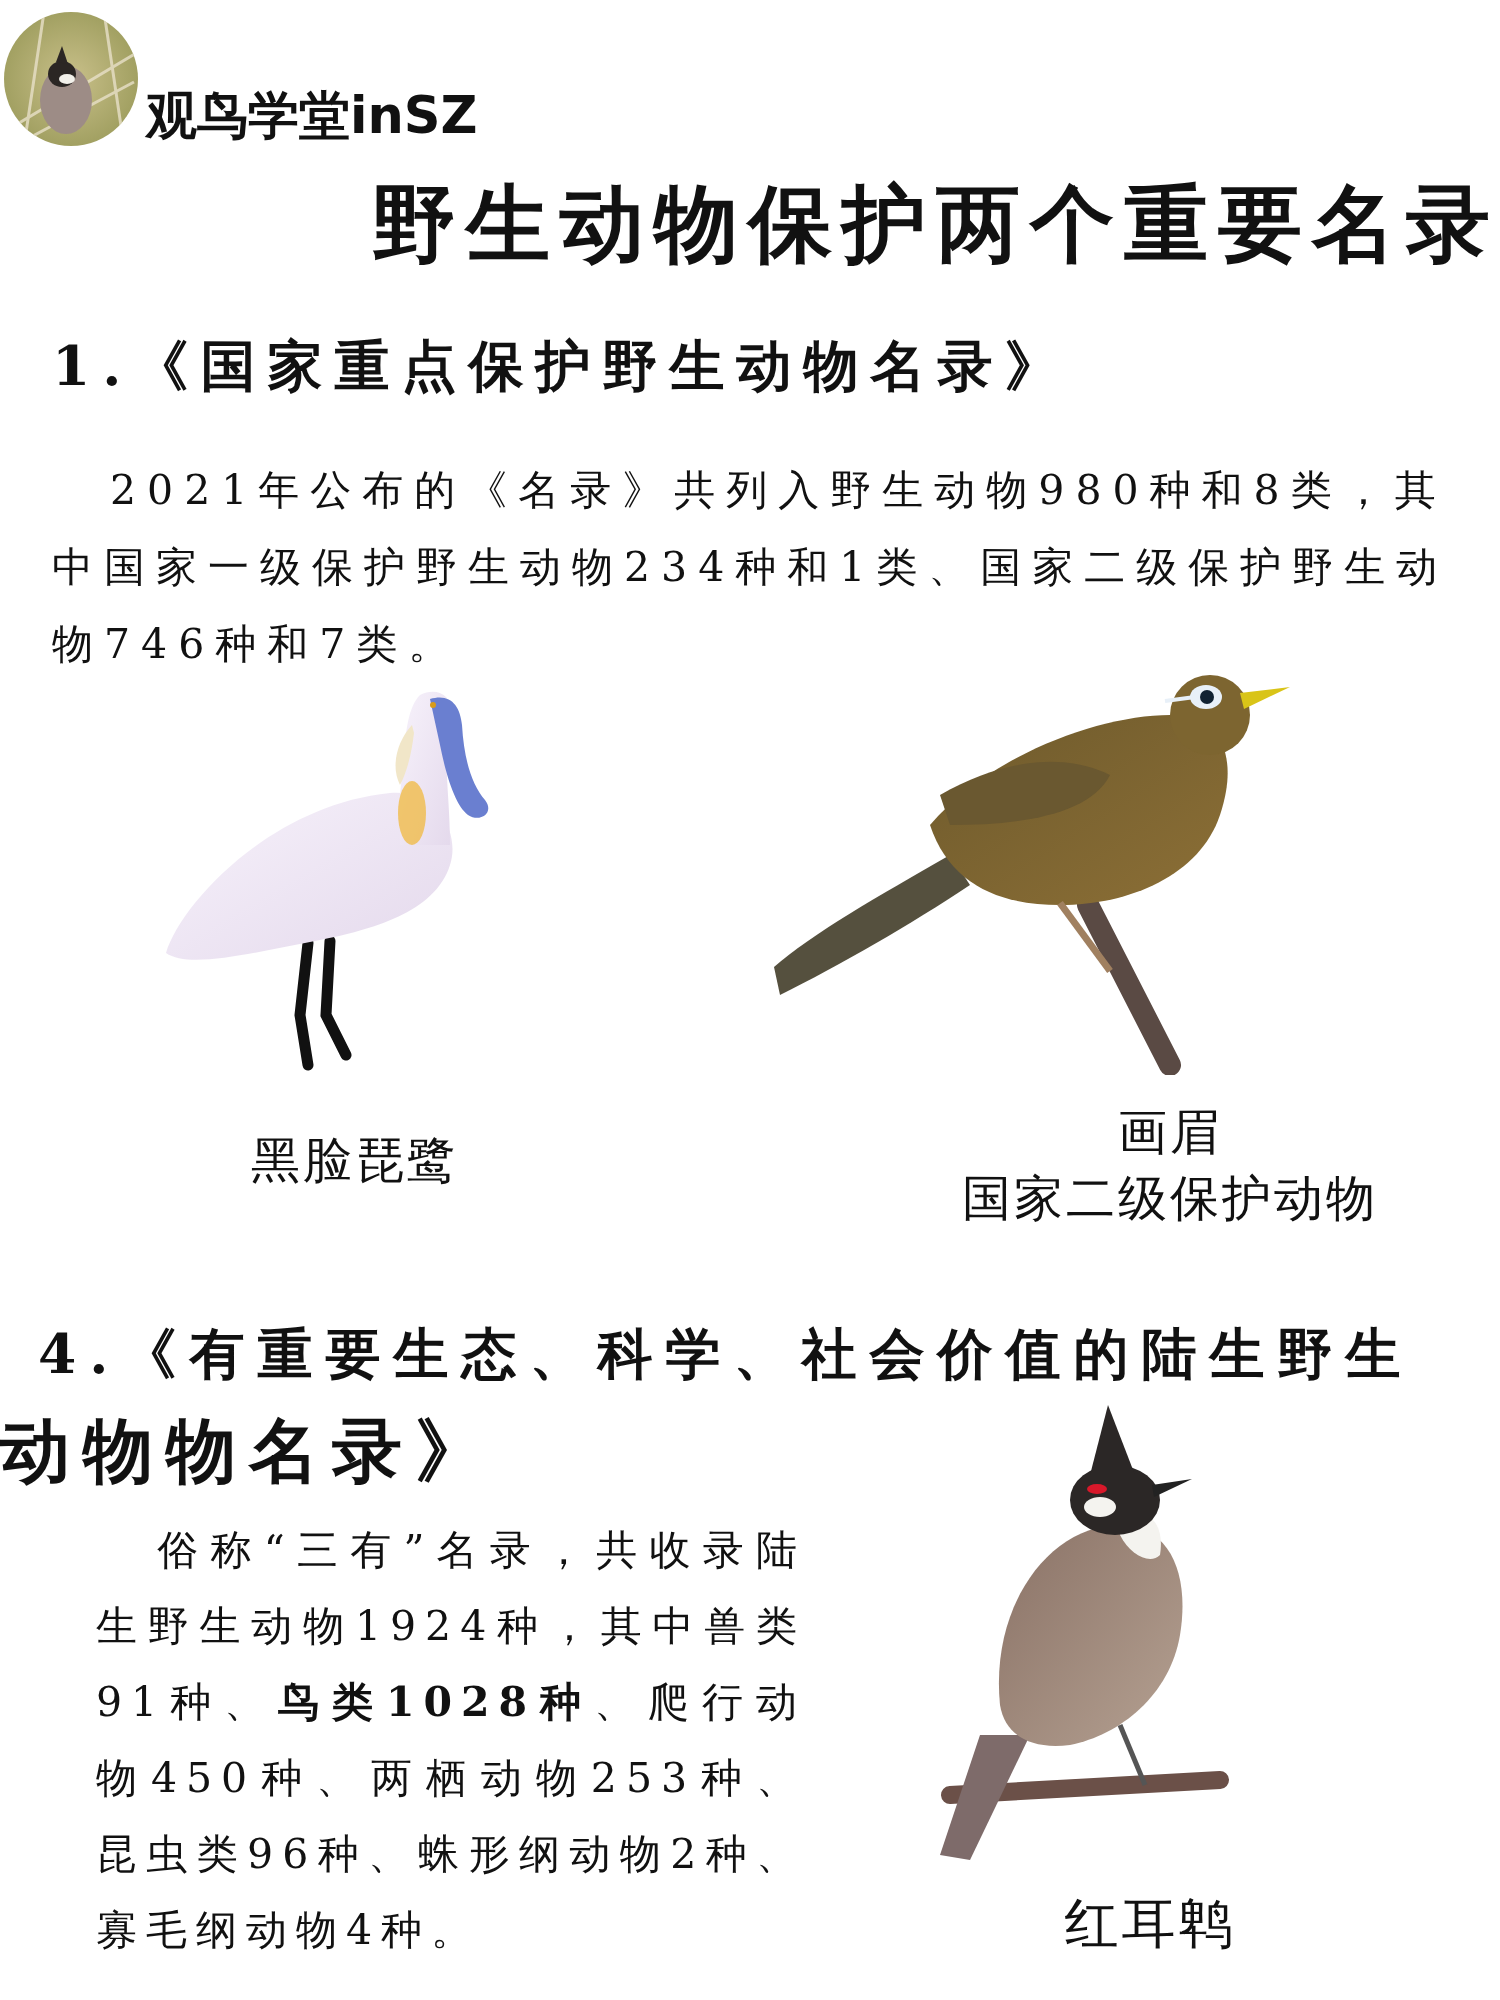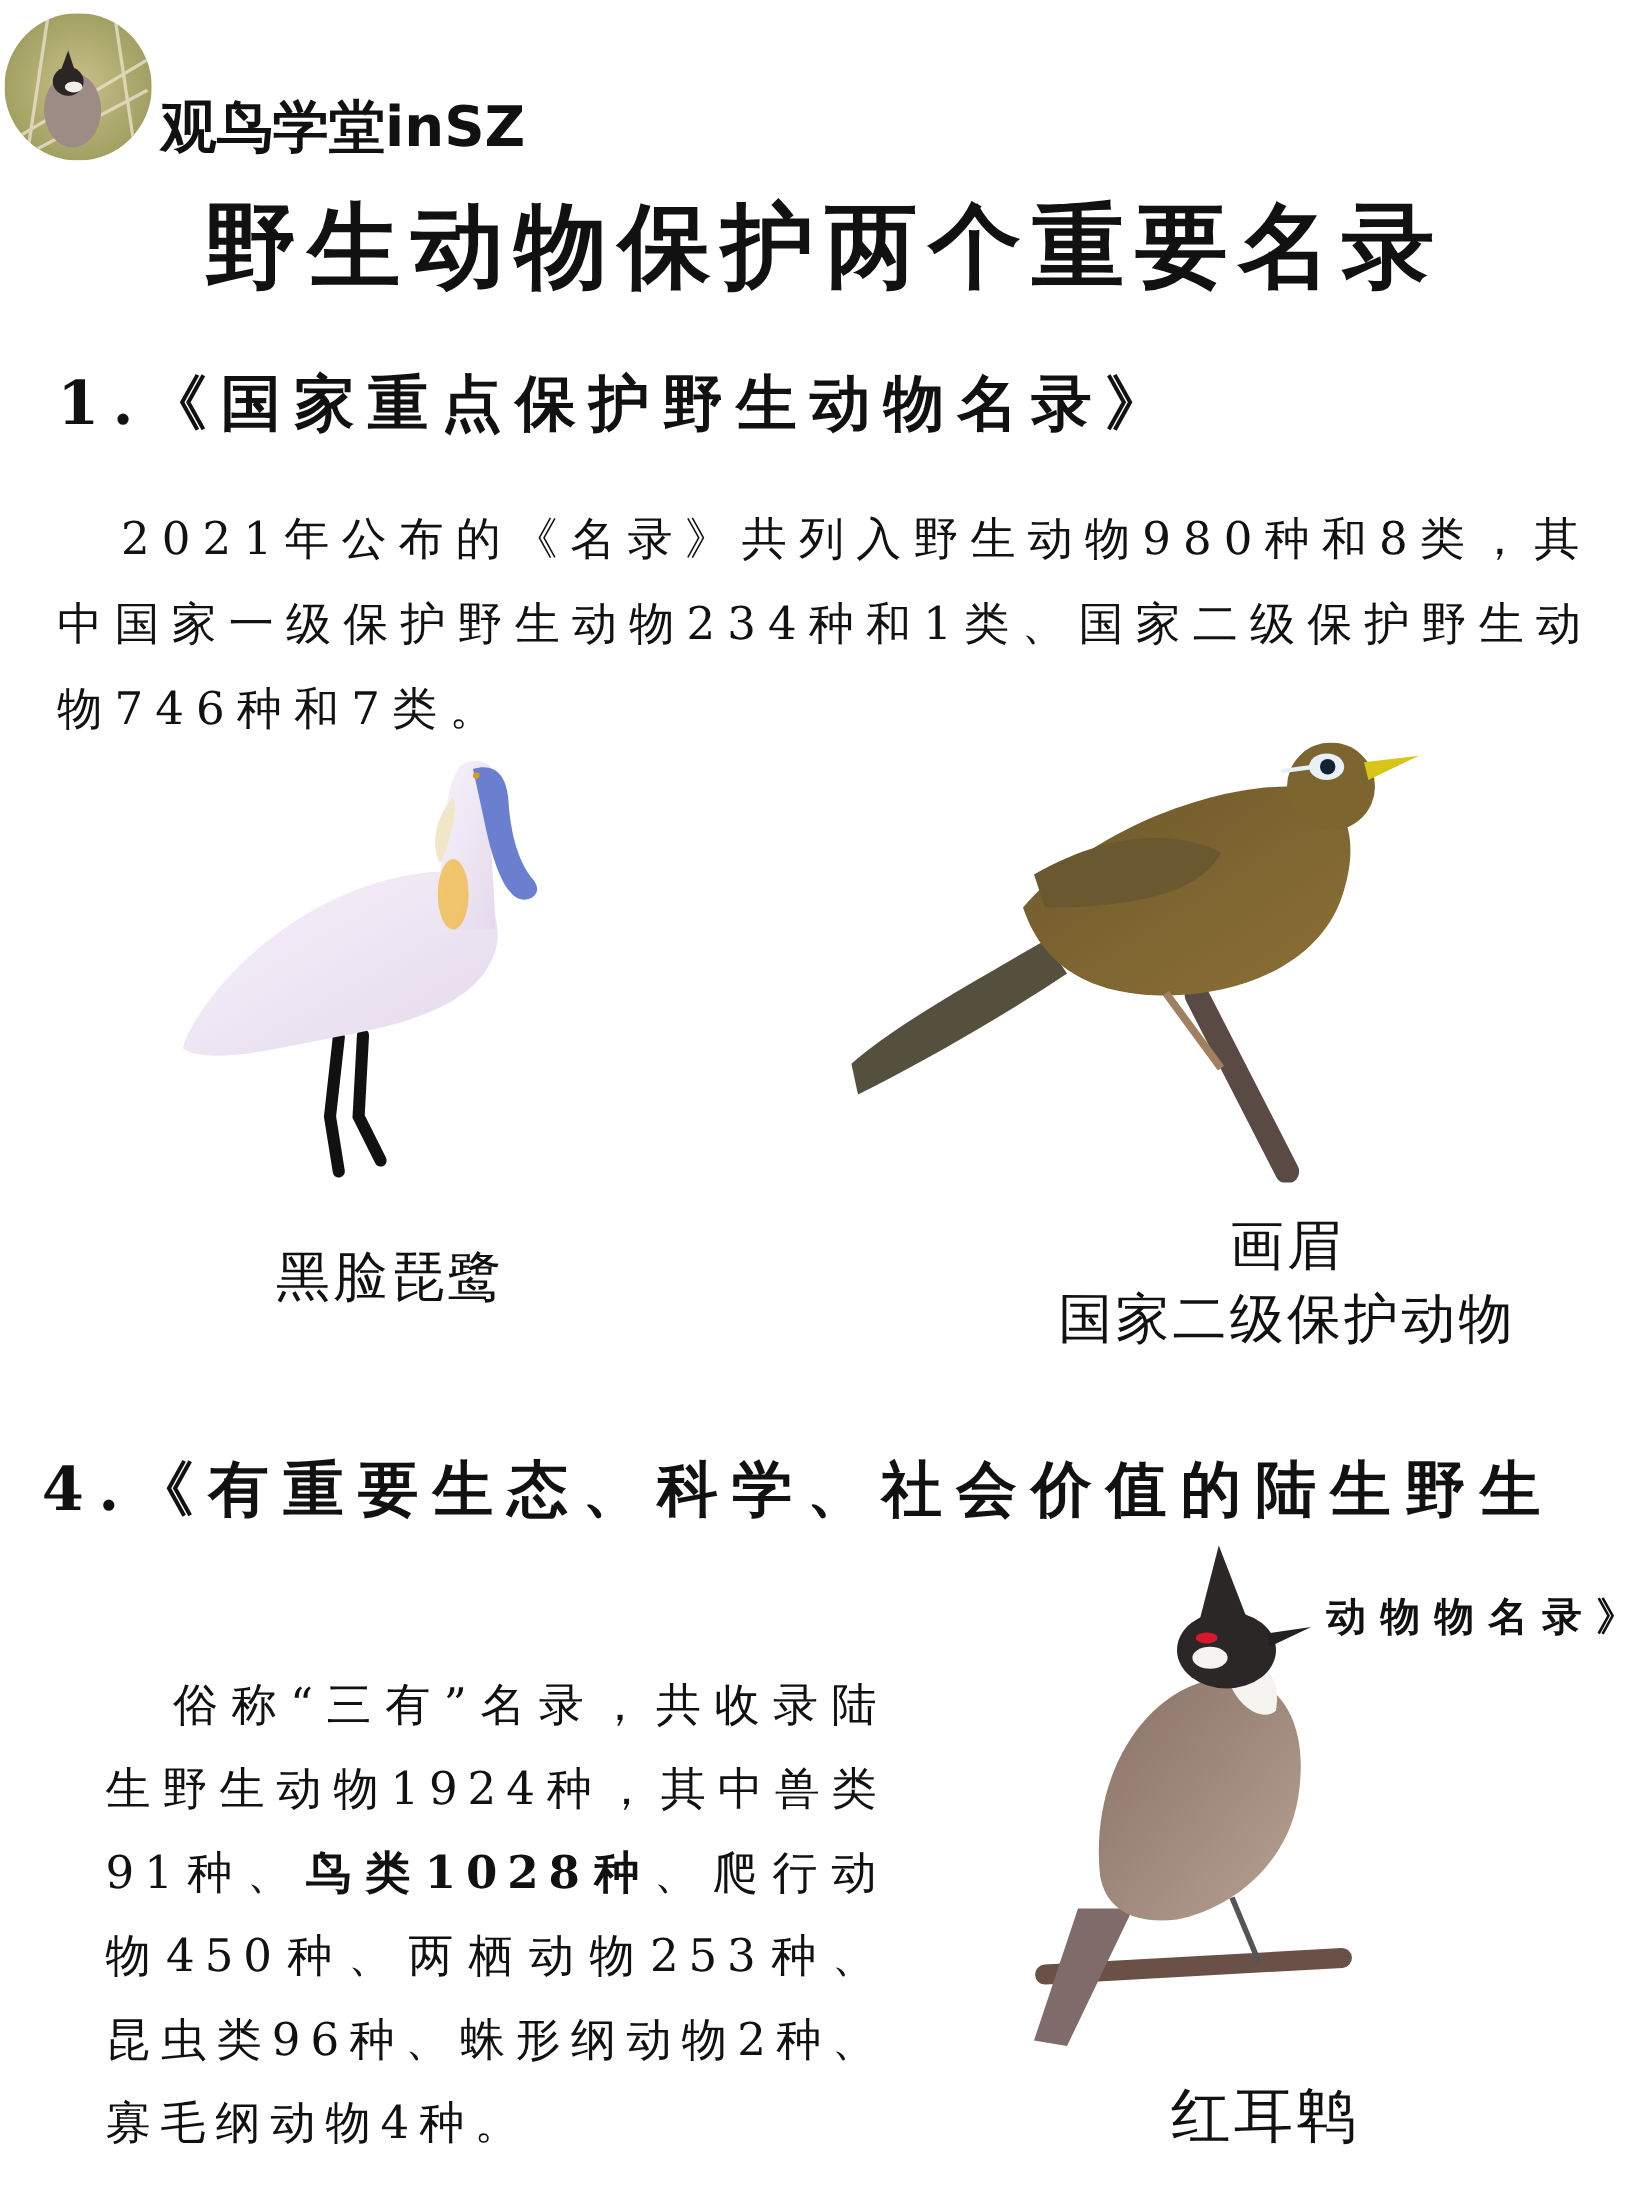--- a/index.html
+++ b/index.html
@@ -5,32 +5,32 @@
     html, body { margin: 0; padding: 0; background: #ffffff; }
     body { width: 1500px; height: 2000px; position: relative; overflow: hidden; color: #111; }
     .abs { position: absolute; }
     .sans { font-family: "DejaVu Sans", "Liberation Sans", sans-serif; }
     .serif { font-family: "DejaVu Serif", "Liberation Serif", serif; }
 
     
     .avatar { left: 4px; top: 12px; width: 134px; height: 134px; border-radius: 50%; overflow: hidden; }
     .brand { left: 146px; top: 55px; font-size: 51px; font-weight: bold; letter-spacing: 0px; margin-top: 27px; }
 
-    .main-title { left: 0; width: 1500px; top: 168px; text-align: center; font-size: 84px; font-weight: bold; letter-spacing: 10px; }
+    .main-title { left: 0; width: 1500px; top: 168px; text-align: right; font-size: 84px; font-weight: bold; letter-spacing: 10px; }
 
     .sec1-title { left: 52px; top: 330px; font-size: 55px; font-weight: bold; letter-spacing: 12px; }
     .sec1-body { left: 52px; top: 452px; width: 1400px; font-size: 41px; line-height: 77px; letter-spacing: 11px; }
     .indent { display: inline-block; width: 58px; }
 
     .cap { text-align: center; font-size: 49px; line-height: 66px; letter-spacing: 3px; }
     .cap1 { left: 95px; width: 520px; top: 1100px; margin-top: 28px; }
     .cap2 { left: 900px; width: 540px; top: 1100px; }
 
     .sec2-title { left: 38px; top: 1318px; width: 1440px; font-size: 55px; font-weight: bold; letter-spacing: 13px; }
-    .sec2-title-2 { left: 0; width: 1500px; top: 1446px; text-align: right; font-size: 36px; font-weight: bold; letter-spacing: 13px; }
+    .sec2-title-2 { left: 0; width: 1500px; top: 1405px; text-align: left; font-size: 70px; font-weight: bold; letter-spacing: 13px; }
 
     .sec2-body { left: 80px; top: 1512px; width: 710px; font-size: 41px; line-height: 76px; letter-spacing: 9px; text-align: justify; margin-left: 16px; }
     .sec2-body b { font-weight: bold; }
 
     .cap3 { left: 1030px; width: 240px; top: 1888px; text-align: center; font-size: 54px; letter-spacing: 3px; }
   </style>
 </head>
 <body>
 
 <div class="abs avatar">

